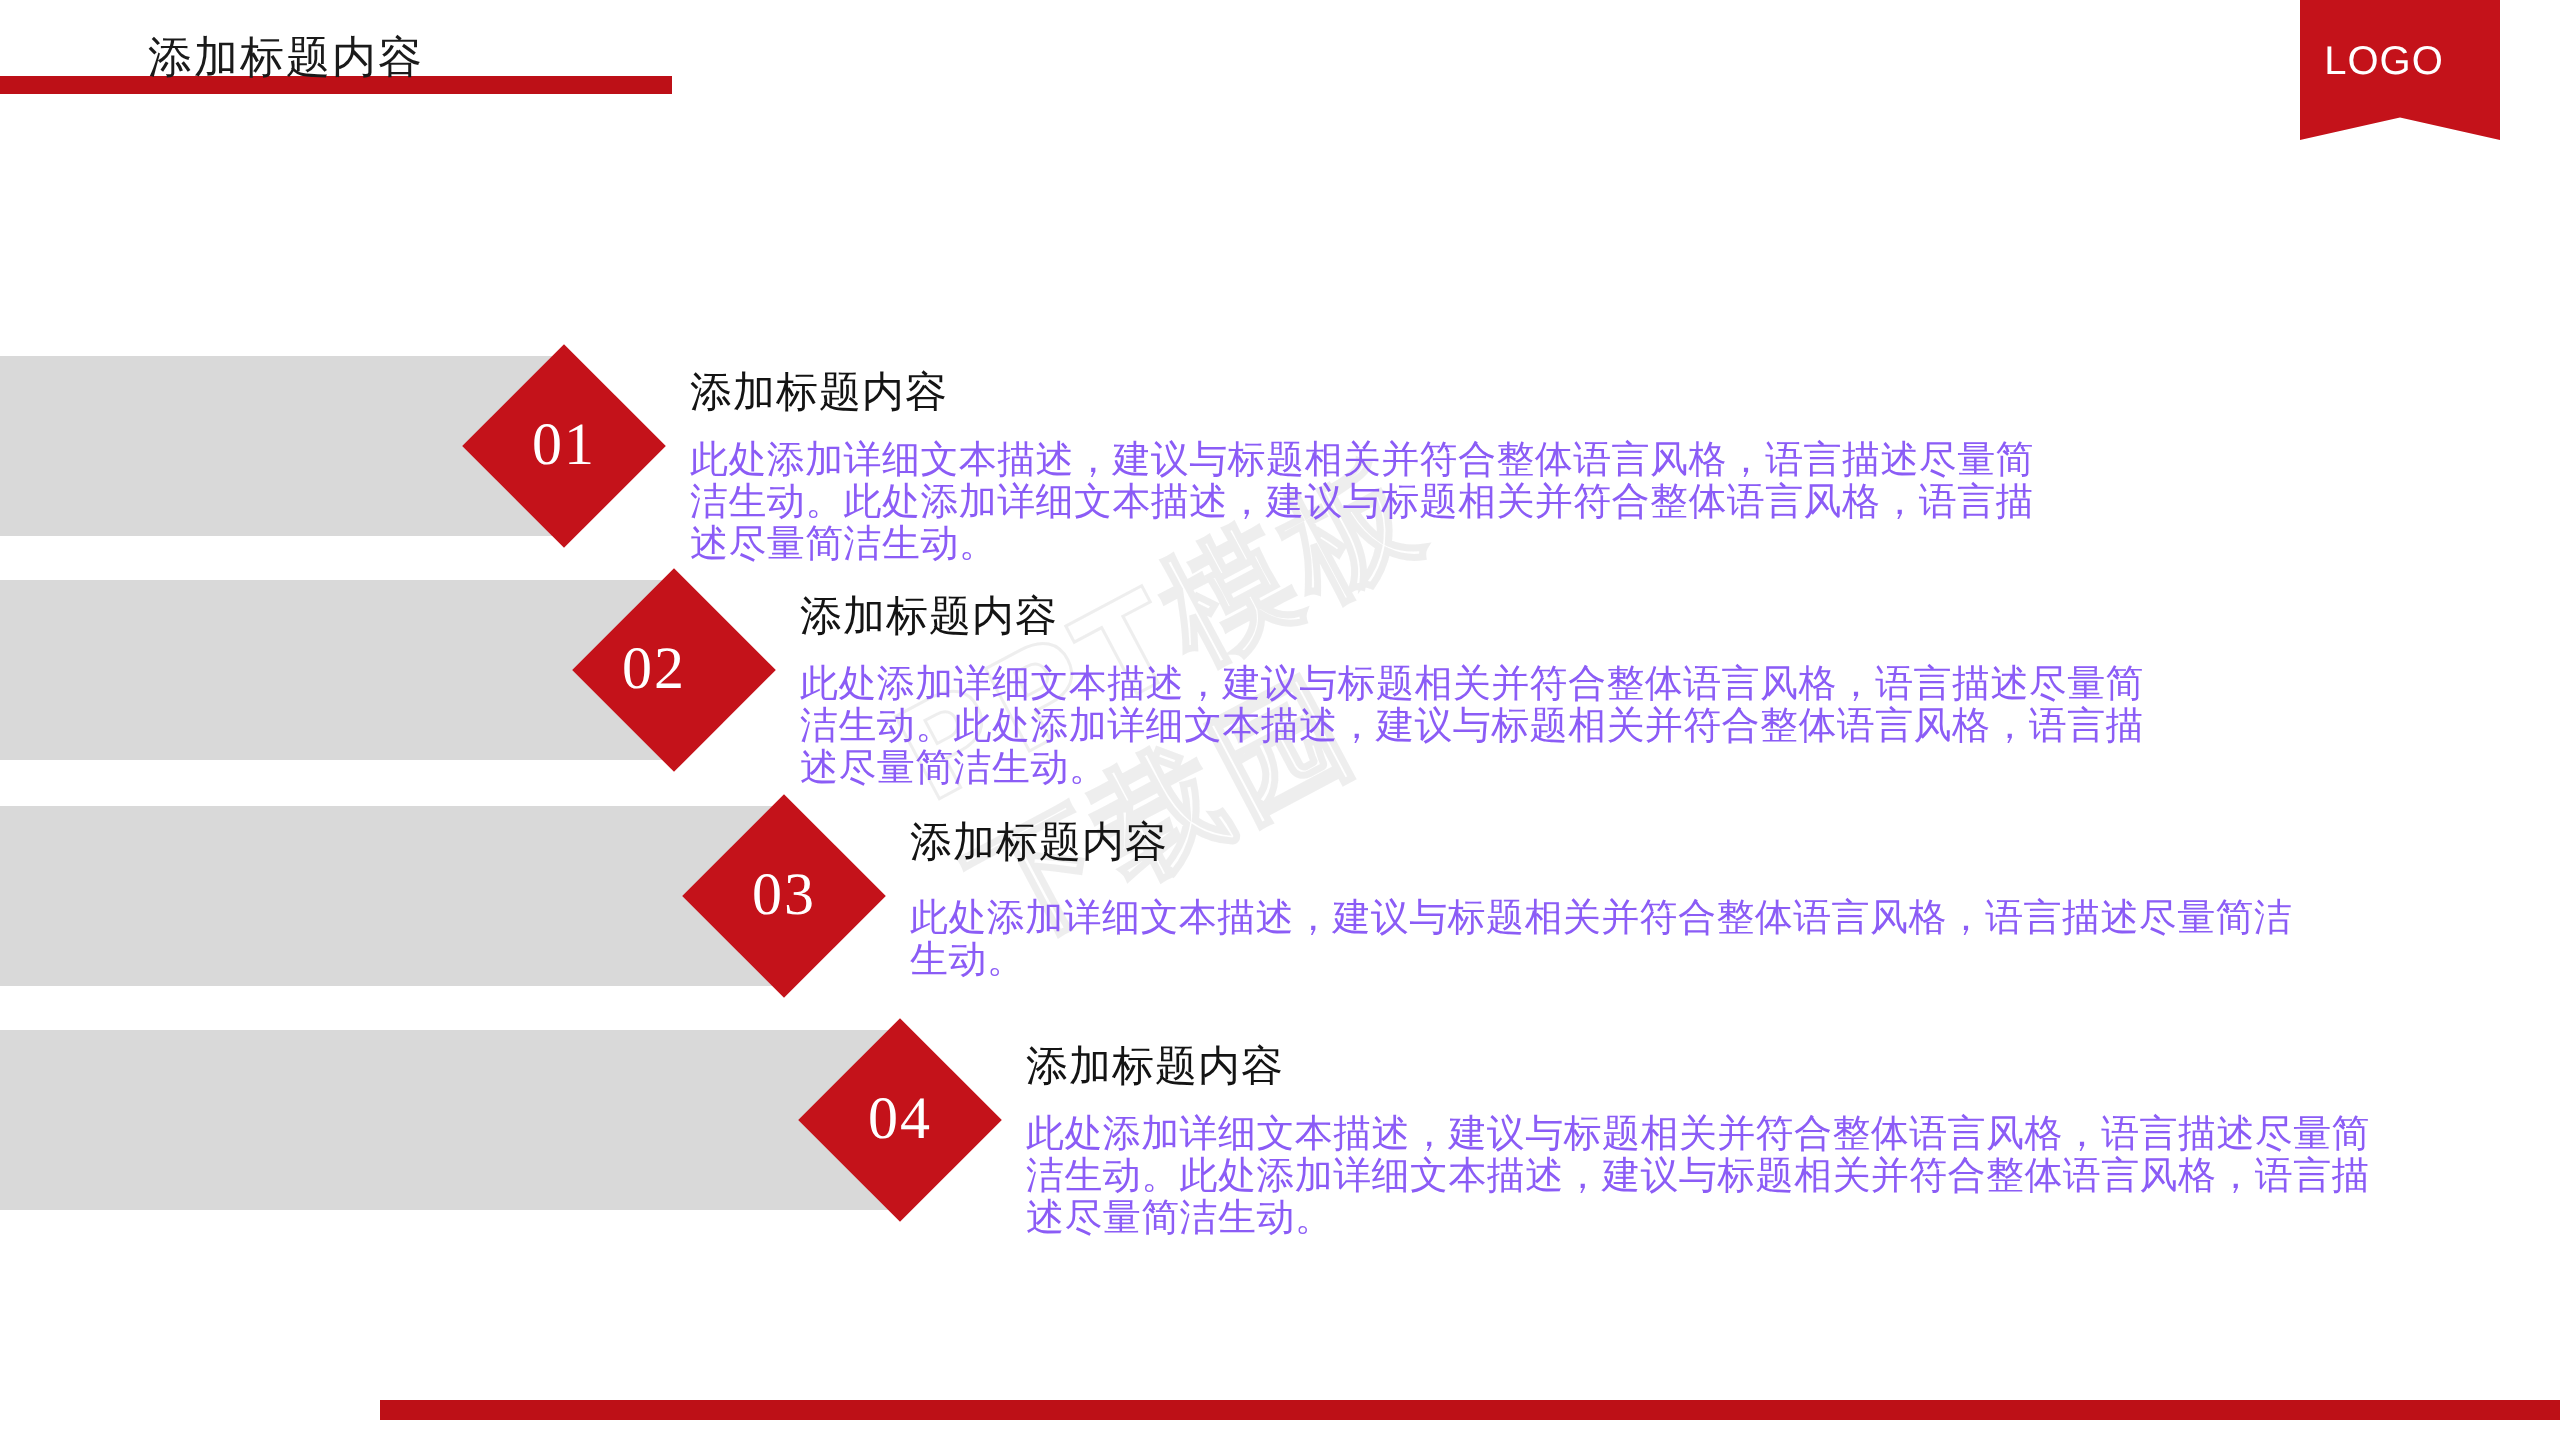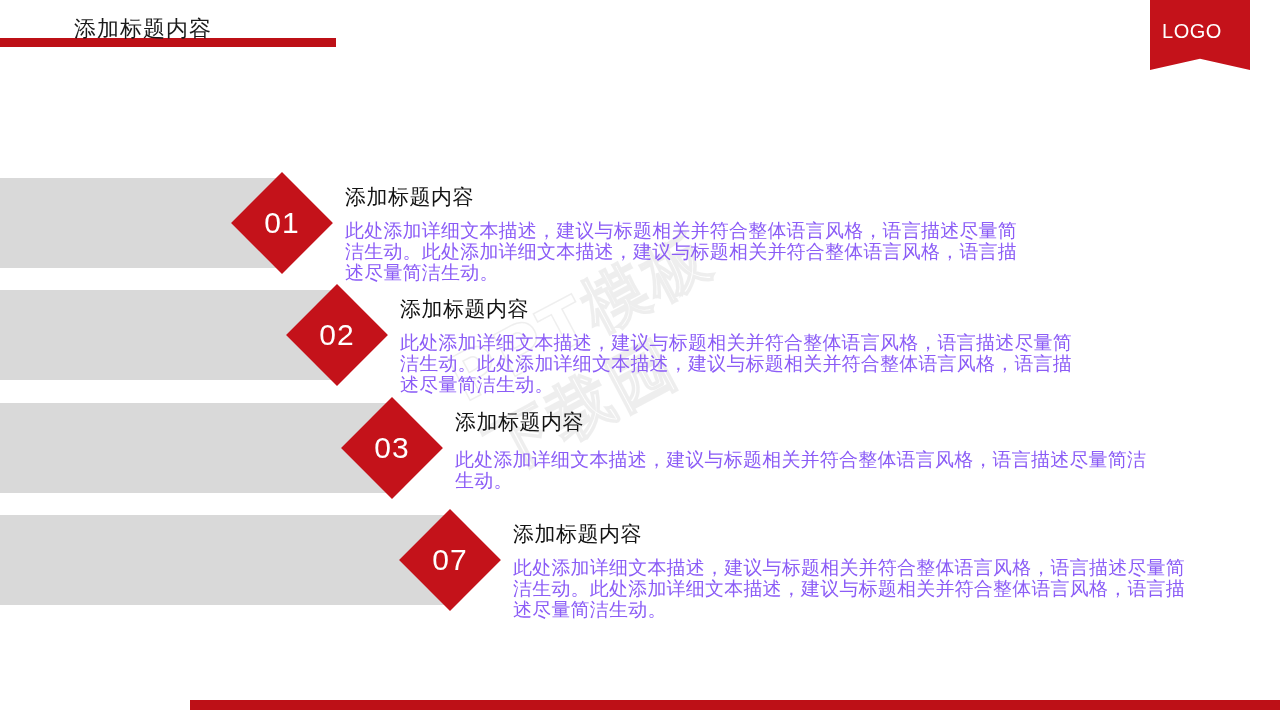--- a/index.html
+++ b/index.html
@@ -110,21 +110,21 @@
     position: absolute;
     width: 102px;
     height: 102px;
     display: flex;
     align-items: center;
     justify-content: center;
     font-size: 30px;
     color: #ffffff;
     font-weight: 400;
     letter-spacing: 1px;
-    font-family: Liberation Sans, sans-serif;
+    font-family: Liberation Serif, serif;
   }
   .row-title {
     position: absolute;
     font-size: 21px;
     font-weight: 400;
     color: #141414;
     letter-spacing: 0.5px;
     line-height: 26px;
     white-space: nowrap;
   }
@@ -166,36 +166,36 @@
     <div class="gray-bar" style="width:276px;"></div>
     <div class="diamond" style="left:246px; top:9px;"></div>
     <div class="diamond-num" style="left:231px; top:-6px;">01</div>
     <div class="row-title" style="left:345px; top:6px;">添加标题内容</div>
     <div class="row-body" style="left:345px; top:42px; width:690px;">此处添加详细文本描述，建议与标题相关并符合整体语言风格，语言描述尽量简洁生动。此处添加详细文本描述，建议与标题相关并符合整体语言风格，语言描述尽量简洁生动。</div>
   </div>
 
   <div class="row" style="top:290px;">
     <div class="gray-bar" style="width:331px;"></div>
     <div class="diamond" style="left:301px; top:9px;"></div>
-    <div class="diamond-num" style="left:286px; top:-6px;text-align:center;">02</div>
+    <div class="diamond-num" style="left:276px; top:-6px;text-align:center;">02</div>
     <div class="row-title" style="left:400px; top:6px;">添加标题内容</div>
     <div class="row-body" style="left:400px; top:42px; width:690px;">此处添加详细文本描述，建议与标题相关并符合整体语言风格，语言描述尽量简洁生动。此处添加详细文本描述，建议与标题相关并符合整体语言风格，语言描述尽量简洁生动。</div>
   </div>
 
   <div class="row" style="top:403px;">
     <div class="gray-bar" style="width:386px;"></div>
     <div class="diamond" style="left:356px; top:9px;"></div>
     <div class="diamond-num" style="left:341px; top:-6px;text-align:right;">03</div>
     <div class="row-title" style="left:455px; top:6px;">添加标题内容</div>
     <div class="row-body" style="left:455px; top:46px; width:700px;">此处添加详细文本描述，建议与标题相关并符合整体语言风格，语言描述尽量简洁生动。</div>
   </div>
 
   <div class="row" style="top:515px;">
     <div class="gray-bar" style="width:444px;"></div>
     <div class="diamond" style="left:414px; top:9px;"></div>
-    <div class="diamond-num" style="left:399px; top:-6px;">07</div>
+    <div class="diamond-num" style="left:399px; top:-6px;">04</div>
     <div class="row-title" style="left:513px; top:6px;">添加标题内容</div>
     <div class="row-body" style="left:513px; top:42px; width:680px;">此处添加详细文本描述，建议与标题相关并符合整体语言风格，语言描述尽量简洁生动。此处添加详细文本描述，建议与标题相关并符合整体语言风格，语言描述尽量简洁生动。</div>
   </div>
 
   <div class="footer-rule"></div>
 
 </div>
 
 </body></html>

